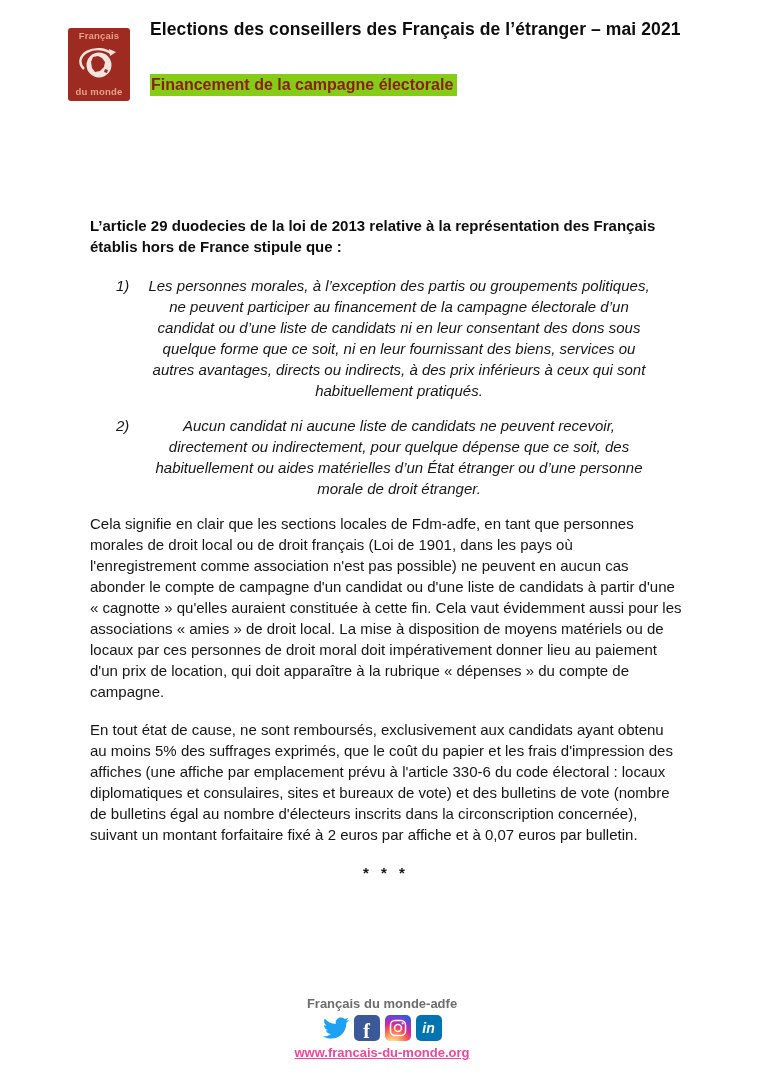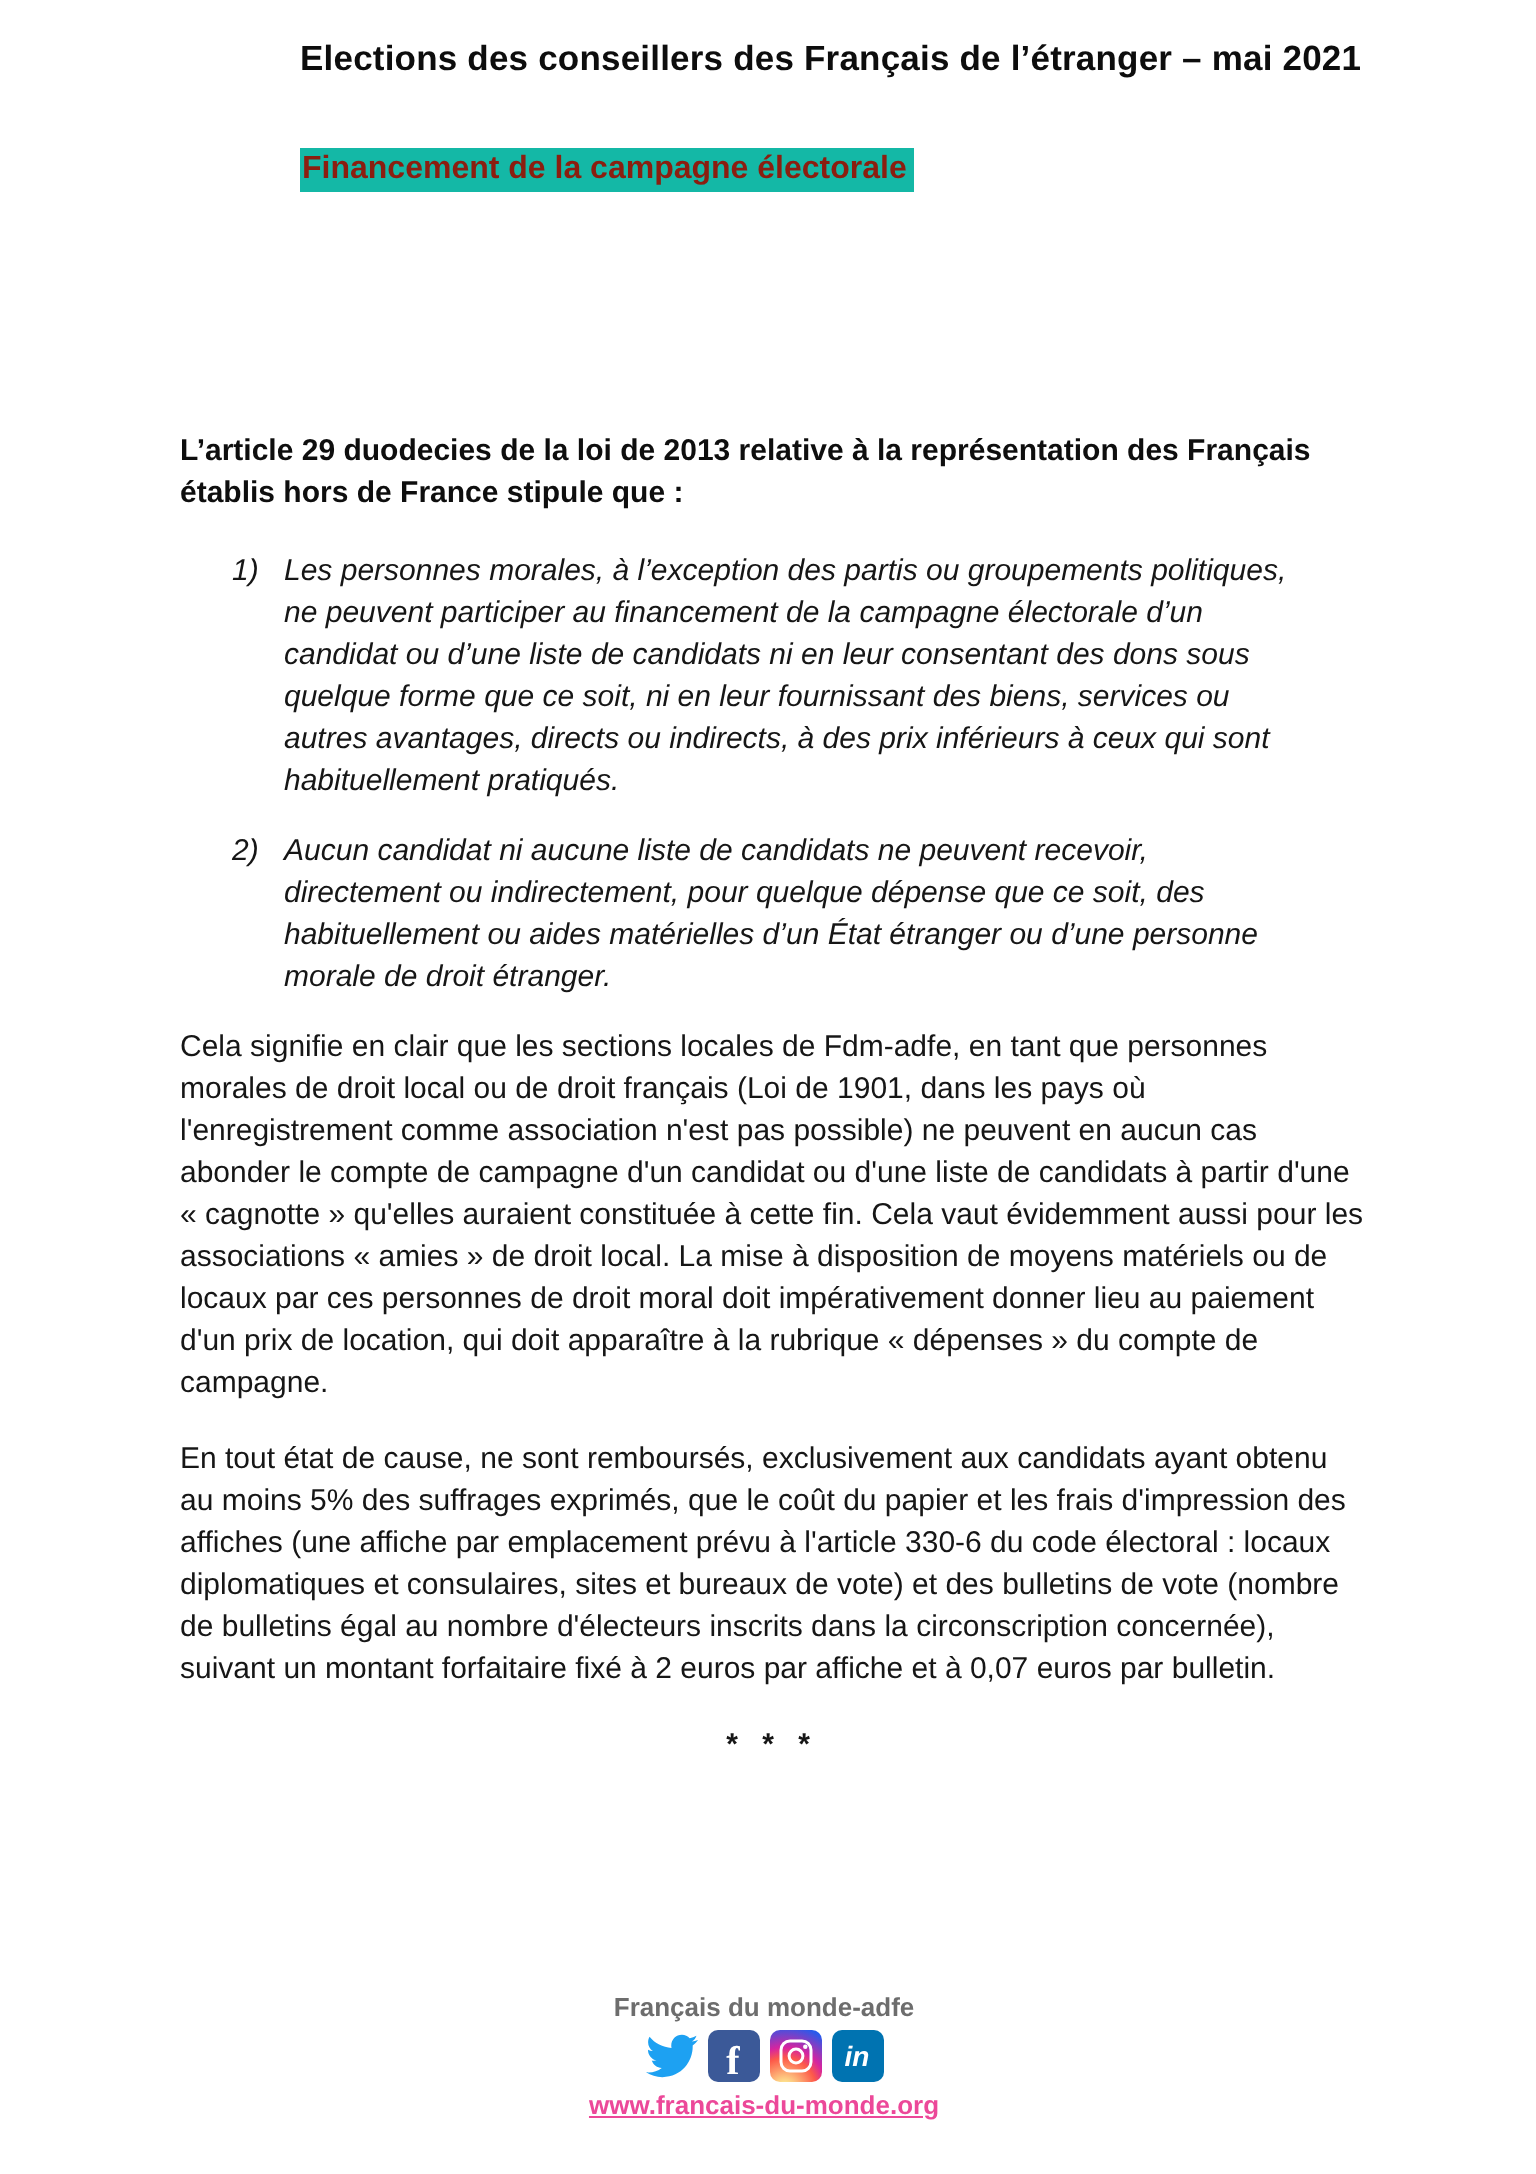--- a/index.html
+++ b/index.html
@@ -28,38 +28,38 @@
   .page-title{
     position:absolute;left:150px;top:19px;margin:0;
     font-size:17.5px;font-weight:bold;color:#0d0d0d;
     letter-spacing:.1px;white-space:nowrap;
   }
   .page-subtitle{
     position:absolute;left:150px;top:76px;margin:0;
     font-size:16px;font-weight:bold;
   }
   .page-subtitle .hl{
-    background:#14b8a6;color:#8b1e10;padding:2px 4px 3px 1px;margin-top:34px;
+    background:#84cc16;color:#8b1e10;padding:2px 4px 3px 1px;margin-top:34px;
   }
   
   .doc-body{
     position:absolute;left:90px;top:172px;width:592px;
     font-size:15px;line-height:21px;margin-top:43px;
   }
   .doc-body p{margin:0 0 17px 0;}
   .intro{font-weight:bold;color:#0e0e0e;margin-bottom:18px !important;}
   .law-list{margin:0 0 13px 0;padding:0;list-style:none;}
   .law-list li{
     display:flex;
     font-style:italic;
     margin:0 0 14px 0;
     padding-left:26px;
   }
   .law-list .num{flex:0 0 26px;}
-  .law-list .li-text{flex:1 1 auto;padding-right:26px;}
+  .law-list .li-text{flex:1 1 auto;padding-right:26px;text-align:center;}
   .separator{
     text-align:center;font-weight:bold;font-size:15px;
     letter-spacing:4px;margin-top:0;
   }
   
   .footer{
     position:absolute;left:0;top:996px;width:764px;
     display:flex;flex-direction:column;align-items:center;
   }
   .footer-org{
@@ -88,20 +88,32 @@
     margin-top:4px;
     color:#ec4899;font-weight:bold;font-size:13px;
     text-decoration:underline;cursor:pointer;
   }
 </style>
 </head>
 <body>
 
 <div class="page">
 
+  <div class="logo">
+    <span class="logo-txt">Français</span>
+    <span>
+      <svg width="40" height="38" viewBox="0 0 40 38">
+        <circle cx="20" cy="20" r="12.5" fill="#f2e4de"></circle>
+        <path d="M14,12 l5,-1 4,2 3,4 -1,5 -4,4 -5,1 -3,-4 -1,-6 z M26,24 l3,1 -1,3 -3,-1 z" fill="#9d2b21"></path>
+        <path d="M5,24 A17,12 0 0 1 33,9" fill="none" stroke="#f2e4de" stroke-width="2.4"></path>
+        <path d="M30,4 l7,3 -6,4 z" fill="#f2e4de"></path>
+      </svg>
+    </span>
+    <span class="logo-txt">du monde</span>
+  </div>
 
   <h1 class="page-title">Elections des conseillers des Français de l’étranger – mai 2021</h1>
 
   <h2 class="page-subtitle">
     <span class="hl">Financement de la campagne électorale</span>
   </h2>
 
   <div class="doc-body">
 
     <p class="intro">L’article 29 duodecies de la loi de 2013 relative à la représentation des Français établis hors de France stipule que :</p>

